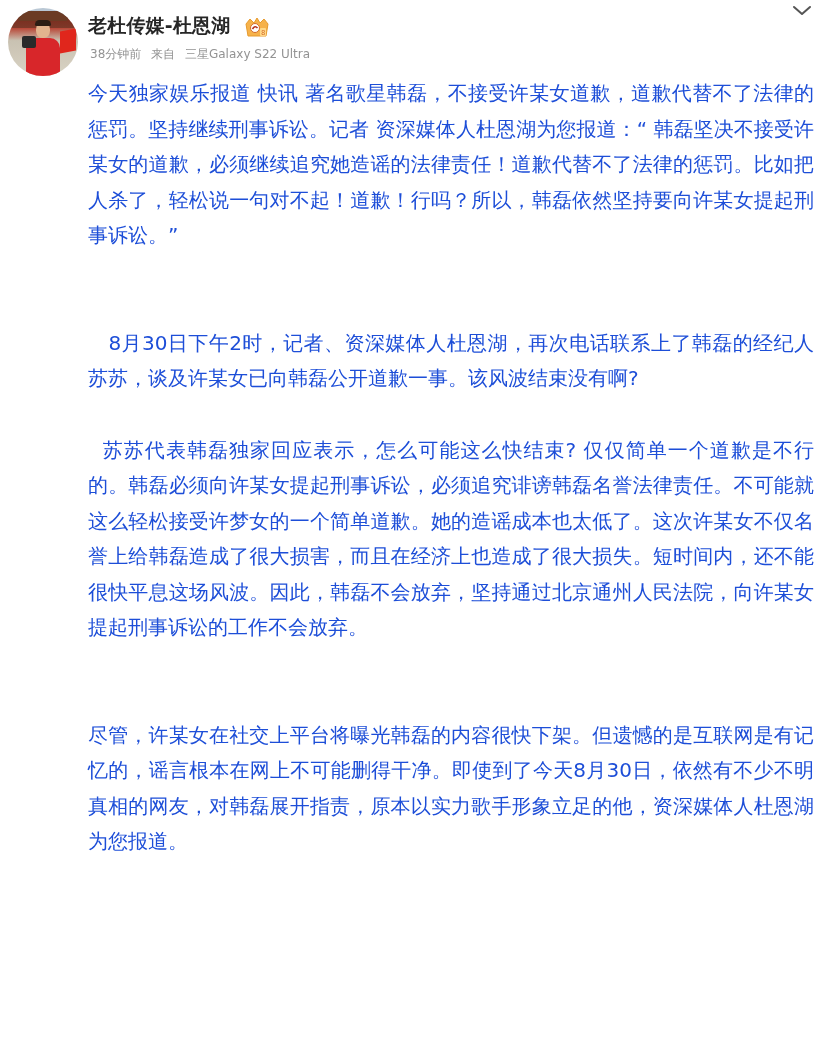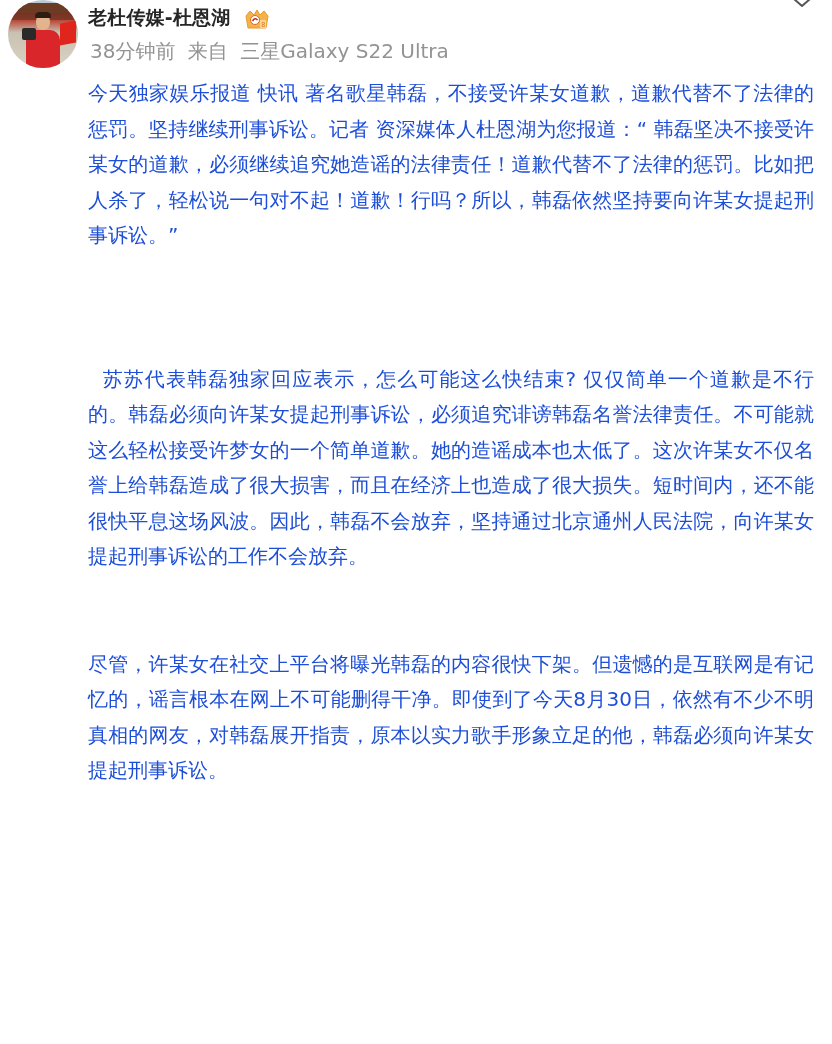--- a/index.html
+++ b/index.html
@@ -1,40 +1,40 @@
 <!DOCTYPE html>
 <html><head>
 <meta charset="utf-8">
 <style>
   html, body { margin: 0; padding: 0; background: #ffffff; }
   body {
     width: 832px; height: 1044px; overflow: hidden; position: relative;
     font-family: "DejaVu Sans", "Liberation Sans", sans-serif;
     color: #1a1a1a;
   }
-  .header { position: absolute; left: 0; top: 0; width: 832px; height: 70px; }
+  .header { position: absolute; left: 0; top: 8px; width: 832px; height: 70px; }
   .avatar {
     position: absolute; left: 8px; top: 0px; width: 70px; height: 68px;
     border-radius: 50%; overflow: hidden;
     background: linear-gradient(180deg, #b9c7d4 0%, #b9c7d4 12%, #7a2a1c 12%, #7d3a2a 30%, #b84a3a 30%, #c9c2b2 48%, #d9d3c4 100%);
   }
   .avatar .roof { position: absolute; left: 10px; top: 3px; width: 50px; height: 10px; background: #6b3b24; border-radius: 2px; }
   .avatar .person-head { position: absolute; left: 28px; top: 14px; width: 14px; height: 16px; background: #e2b48e; border-radius: 45%; }
   .avatar .person-hair { position: absolute; left: 27px; top: 12px; width: 16px; height: 6px; background: #2b1d14; border-radius: 6px 6px 2px 2px; }
   .avatar .person-body { position: absolute; left: 18px; top: 30px; width: 34px; height: 40px; background: #d8262a; border-radius: 10px 10px 0 0; }
   .avatar .flag { position: absolute; left: 52px; top: 22px; width: 16px; height: 22px; background: #e0261c; transform: skewY(-10deg); }
   .avatar .camera { position: absolute; left: 14px; top: 28px; width: 14px; height: 12px; background: #2a2a2a; border-radius: 2px; }
 
   .username {
     position: absolute; left: 88px; top: 5px; font-size: 19px; font-weight: bold; color: #262626;
     letter-spacing: 0.2px; white-space: nowrap;
   }
   .badge-icon { position: absolute; left: 243px; top: 8px; width: 28px; height: 22px; }
   .meta {
-    position: absolute; left: 90px; top: 38px; font-size: 20px; color: #939393; white-space: nowrap;
+    position: absolute; left: 90px; top: 38px; font-size: 12px; color: #939393; white-space: nowrap;
   }
   .meta span + span { margin-left: 6px; }
   .chevron { position: absolute; left: 790px; top: -4px; width: 24px; height: 16px; cursor: pointer; }
 
   .content { position: absolute; left: 88px; top: 76px; width: 726px; }
   .para {
     font-size: 20px; line-height: 35.5px; color: #1d4ed8; margin: 0;
     word-break: break-all; text-align: justify;
   }
   .gap { height: 36px; }
@@ -70,20 +70,21 @@
 
   <svg class="chevron" viewBox="0 0 24 16">
     <polyline points="4,3 12,10 20,3" fill="none" stroke="#555555" stroke-width="2" stroke-linecap="round" stroke-linejoin="round"></polyline>
   </svg>
 </div>
 
 <div class="content">
   <p class="para">今天独家娱乐报道  快讯  著名歌星韩磊，不接受许某女道歉，道歉代替不了法律的惩罚。坚持继续刑事诉讼。记者 资深媒体人杜恩湖为您报道：“ 韩磊坚决不接受许某女的道歉，必须继续追究她造谣的法律责任！道歉代替不了法律的惩罚。比如把人杀了，轻松说一句对不起！道歉！行吗？所以，韩磊依然坚持要向许某女提起刑事诉讼。”</p>
   <div class="gap"></div>
   <div class="gap"></div>
+  <p class="para" style="white-space: pre-wrap;">   8月30日下午2时，记者、资深媒体人杜恩湖，再次电话联系上了韩磊的经纪人苏苏，谈及许某女已向韩磊公开道歉一事。该风波结束没有啊?</p>
   <div class="gap"></div>
   <p class="para" style="white-space: pre-wrap;">  苏苏代表韩磊独家回应表示，怎么可能这么快结束? 仅仅简单一个道歉是不行的。韩磊必须向许某女提起刑事诉讼，必须追究诽谤韩磊名誉法律责任。不可能就这么轻松接受许梦女的一个简单道歉。她的造谣成本也太低了。这次许某女不仅名誉上给韩磊造成了很大损害，而且在经济上也造成了很大损失。短时间内，还不能很快平息这场风波。因此，韩磊不会放弃，坚持通过北京通州人民法院，向许某女提起刑事诉讼的工作不会放弃。</p>
   <div class="gap"></div>
   <div class="gap"></div>
-  <p class="para">尽管，许某女在社交上平台将曝光韩磊的内容很快下架。但遗憾的是互联网是有记忆的，谣言根本在网上不可能删得干净。即使到了今天8月30日，依然有不少不明真相的网友，对韩磊展开指责，原本以实力歌手形象立足的他，韩磊必须向许某女提起刑事诉讼。</p>
+  <p class="para">尽管，许某女在社交上平台将曝光韩磊的内容很快下架。但遗憾的是互联网是有记忆的，谣言根本在网上不可能删得干净。即使到了今天8月30日，依然有不少不明真相的网友，对韩磊展开指责，原本以实力歌手形象立足的他，资深媒体人杜恩湖为您报道。</p>
   <div class="gap"></div>
 
 </div>
 
 </body></html>

